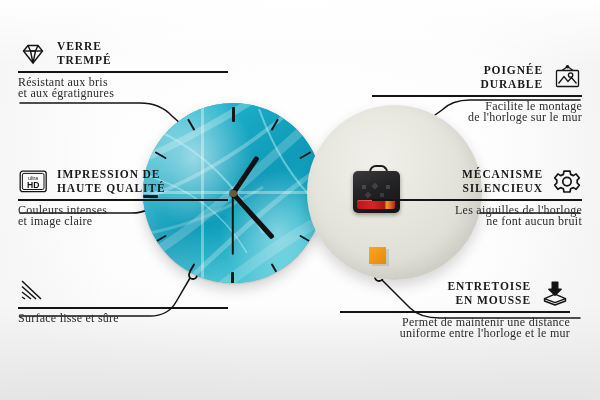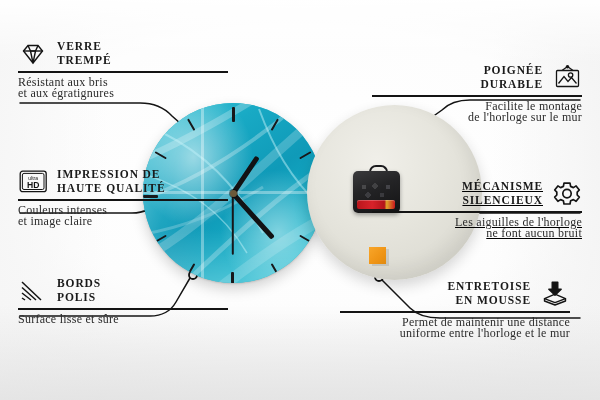--- a/index.html
+++ b/index.html
@@ -245,24 +245,20 @@
       <span class="ico">
         <svg width="28" height="24" viewBox="0 0 28 24">
             <g stroke="#141414" stroke-width="1.5" fill="none">
           <path d="M3,3 L22,21"></path>
               <path d="M3,8.5 L17,21"></path>
               <path d="M3,14 L12,21"></path>
               <path d="M3,19 L6,21"></path>
         </g>
           </svg>
       </span>
-      <span class="co-title">
-        <span>BORDS</span><br>
-        <span>POLIS</span>
-      </span>
     </div>
     <div class="co-rule"></div>
     <div class="co-sub">
       <span>Surface lisse et sûre</span>
     </div>
   </div>
 
   <div class="callout right" style="left:372px;top:64px;">
     <div class="co-head">
       <span class="ico">
@@ -281,21 +277,21 @@
         <span>DURABLE</span>
       </span>
     </div>
     <div class="co-rule"></div>
     <div class="co-sub">
       <span>Facilite le montage</span><br>
       <span>de l'horloge sur le mur</span>
     </div>
   </div>
 
-  <div class="callout right" style="left:372px;top:180px;text-decoration:underline;">
+  <div class="callout right" style="left:372px;top:168px;">
     <div class="co-head">
       <span class="ico">
         <svg width="28" height="25" viewBox="0 0 28 25">
             <g fill="none" stroke="#141414" stroke-width="1.7" stroke-linejoin="round">
           <path d="M11,2.2 H17 L17.6,5.4 L20.4,6.6 L23.1,4.9 L26.3,9 L24.2,11.2 V14 L26.3,16.2 L23.1,20.3 L20.4,18.6 L17.6,19.8 L17,23 H11 L10.4,19.8 L7.6,18.6 L4.9,20.3 L1.7,16.2 L3.8,14 V11.2 L1.7,9 L4.9,4.9 L7.6,6.6 L10.4,5.4 Z"></path>
           <circle cx="14" cy="12.6" r="4.2"></circle>
         </g>
           </svg>
       </span>
       <span class="co-title">

